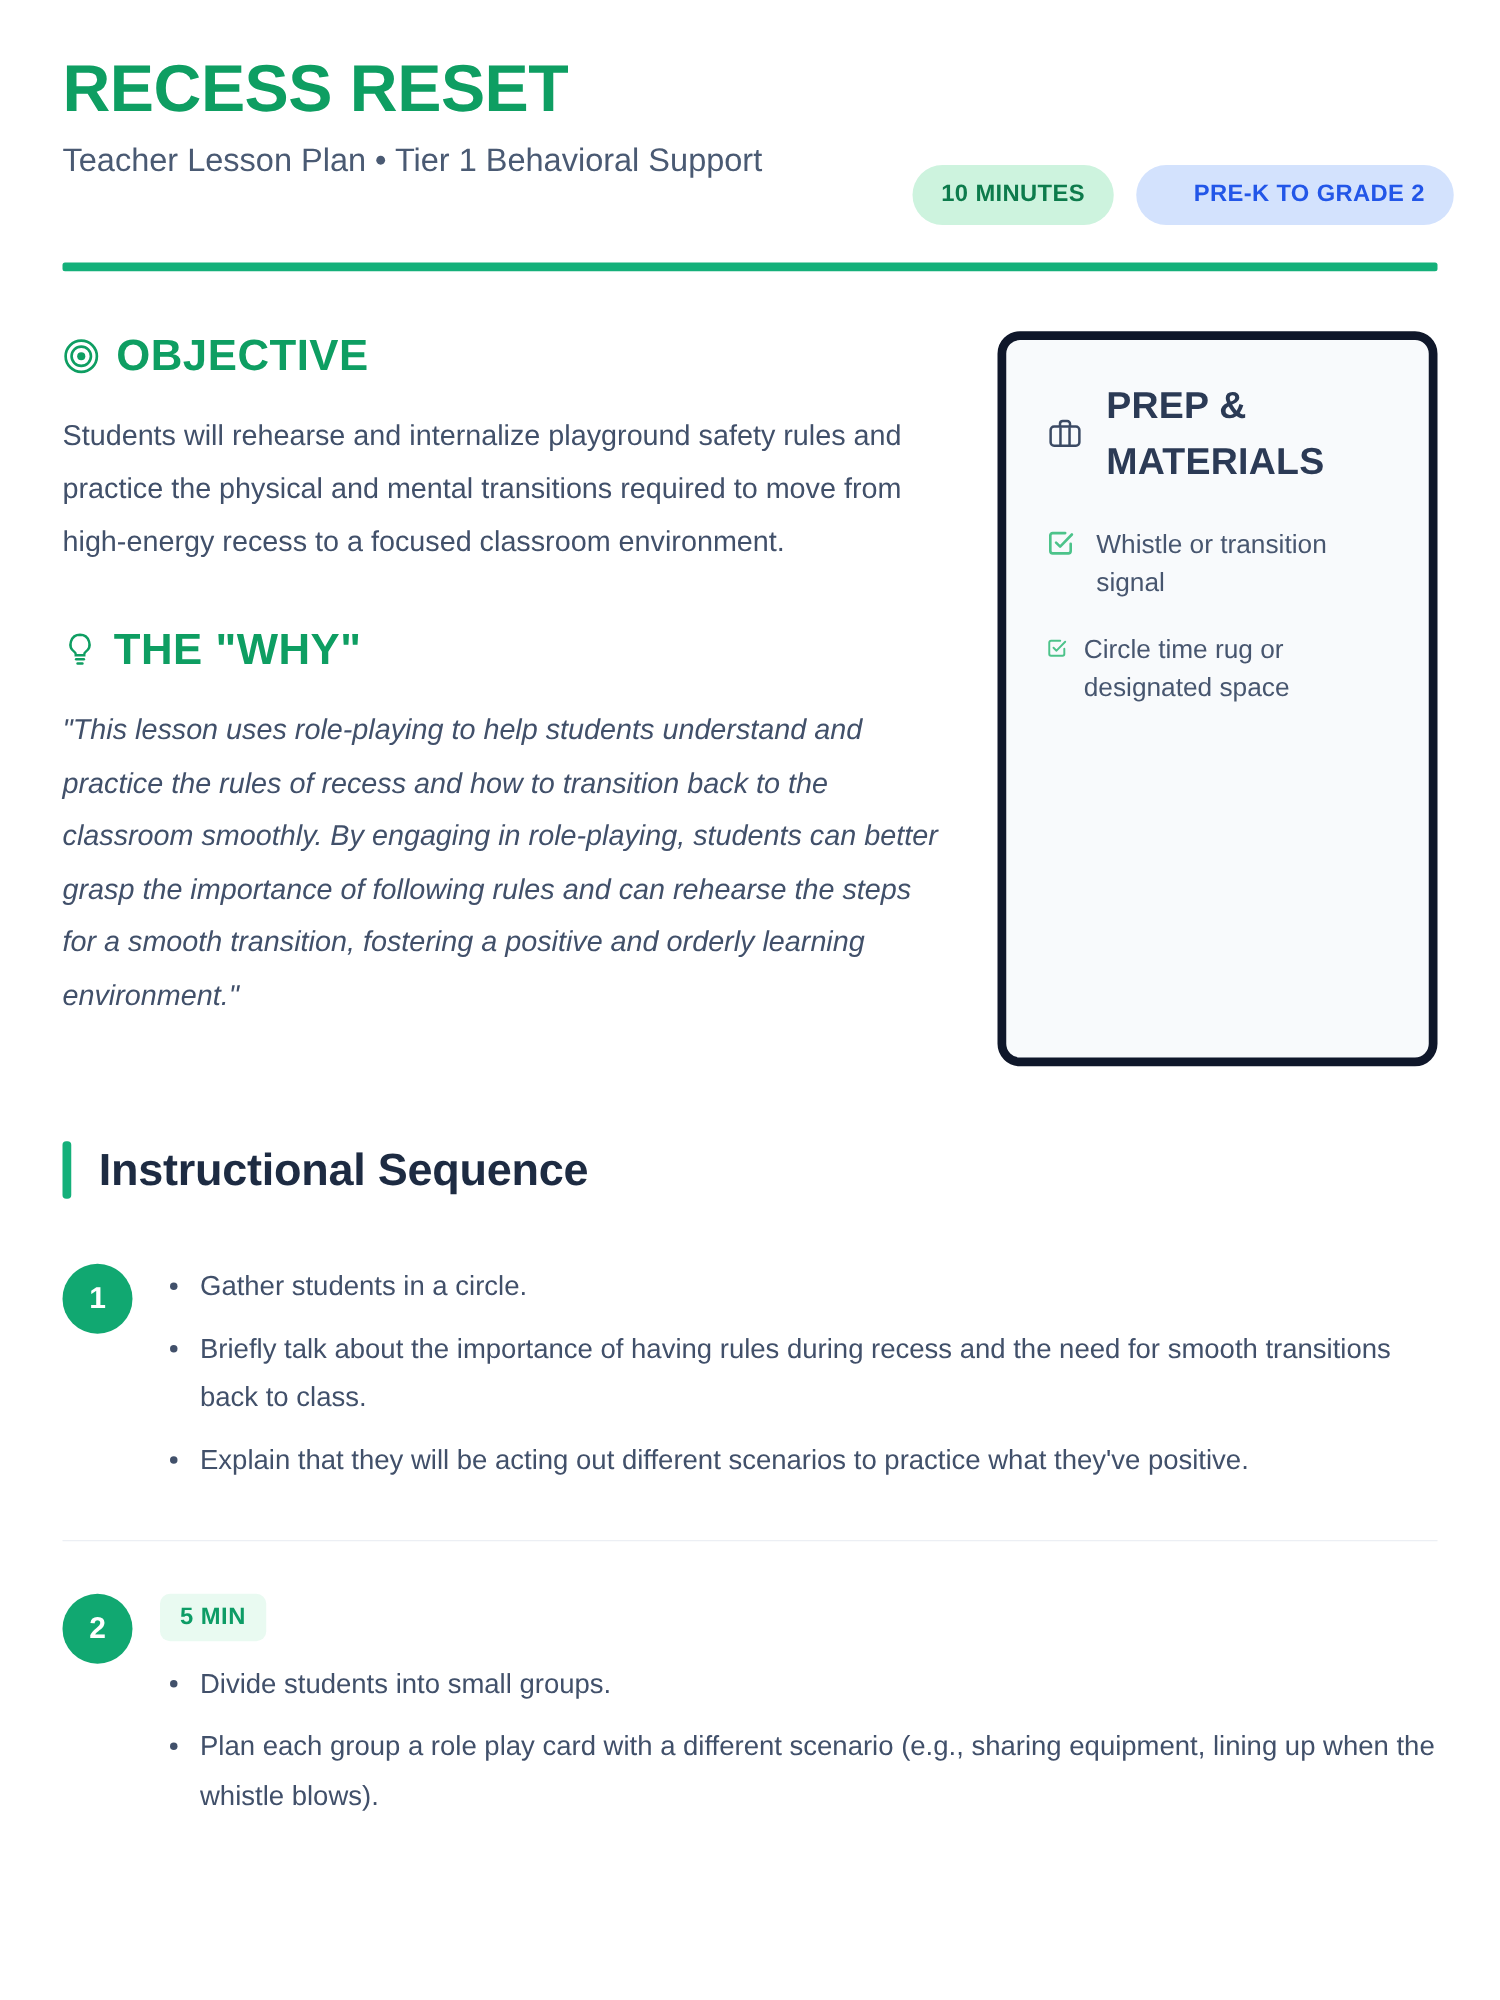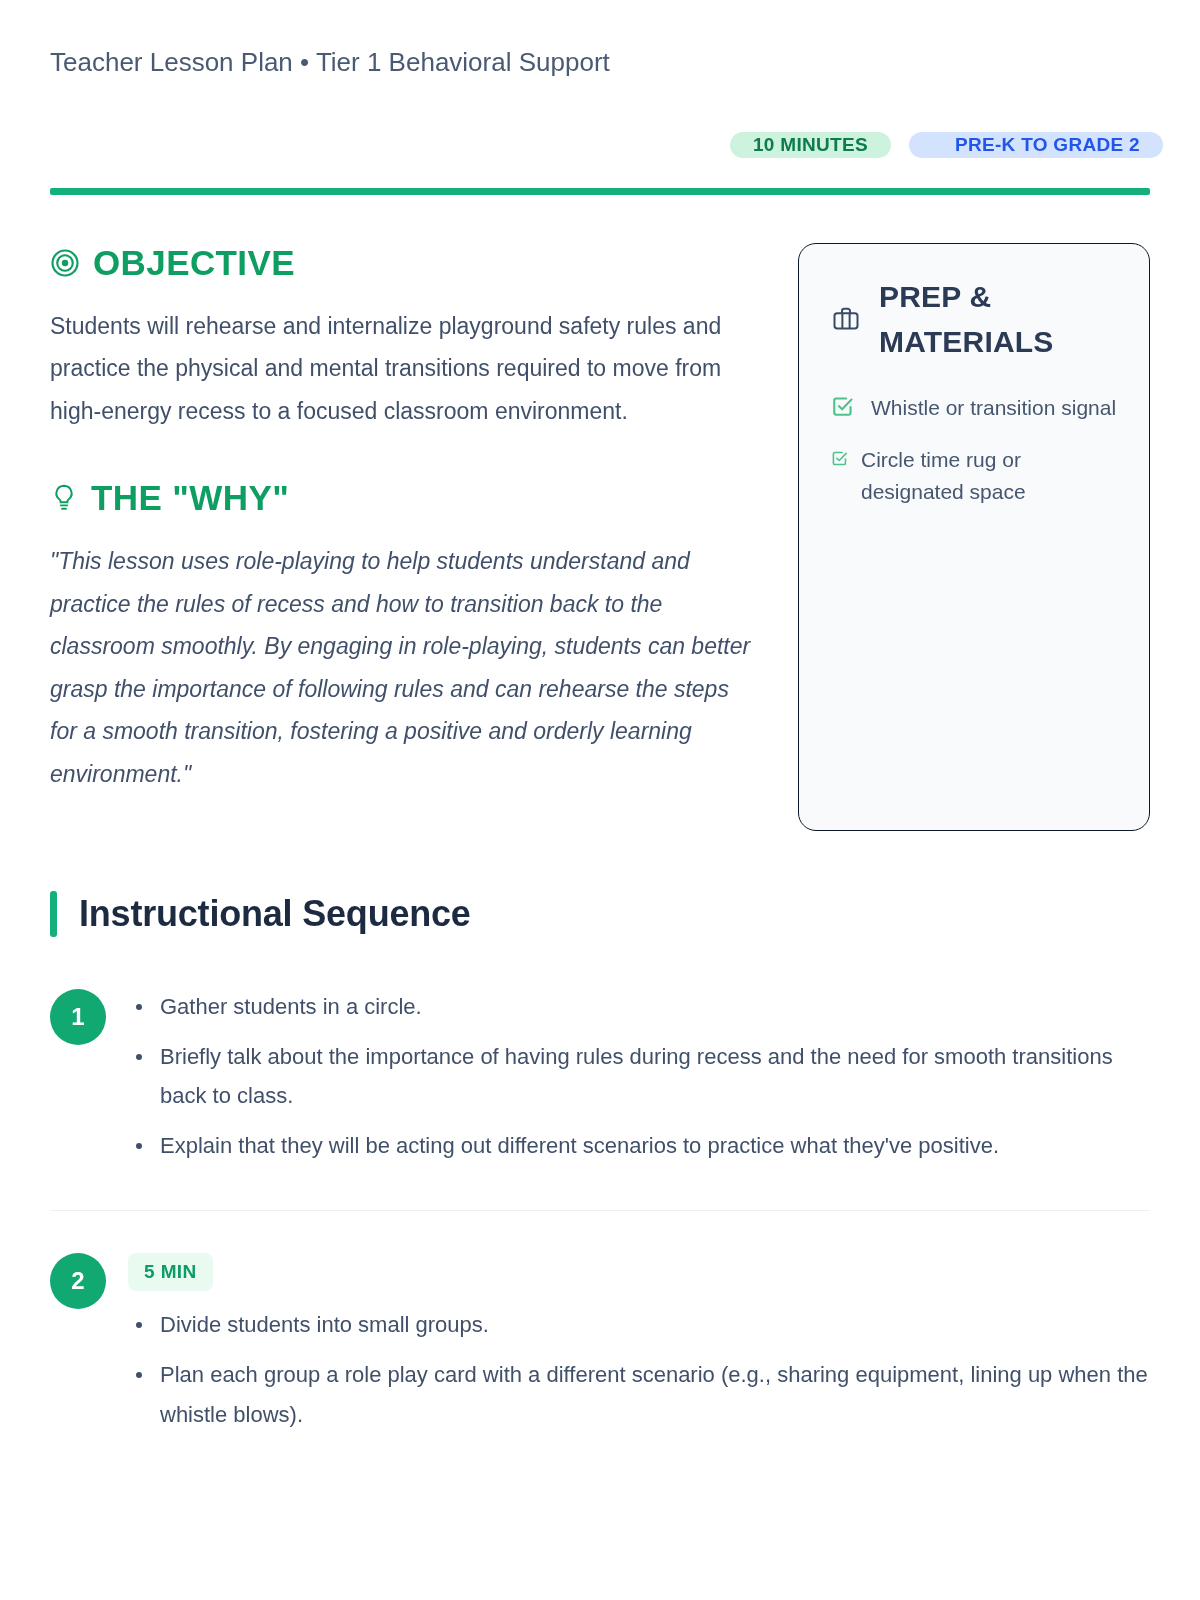--- a/index.html
+++ b/index.html
@@ -61,21 +61,21 @@
     padding-top: 88px;
     flex: 0 0 auto;
     max-width: 420px;
   }
 
   .badge {
     border-radius: 999px;
     font-size: 19px;
     font-weight: 700;
     letter-spacing: 0.3px;
-    padding: 0 23px;
+    padding: 11px 23px;
     line-height: 1.35;
     white-space: normal;
     text-align: right;
   }
 
   .badge-duration {
     background: #cdf3de;
     color: #0d7b4c;
     white-space: nowrap;
   }
@@ -132,21 +132,21 @@
   .why-text {
     font-size: 23px;
     line-height: 1.85;
     font-style: italic;
     color: #41506a;
   }
 
   
   .prep-card {
     background: #f8fafc;
-    border: 1px solid #0f172a;
+    border: 7px solid #0f172a;
     border-radius: 18px;
     padding: 30px 28px 50px 28px;
     width: 352px;
     min-height: 588px;
   }
 
   .prep-head {
     display: flex;
     align-items: center;
     gap: 18px;
@@ -290,20 +290,21 @@
     background: #41506a;
   }
 </style>
 </head>
 <body>
 
 <div class="page">
 
   <div class="header">
     <div class="header-left">
+      <div class="doc-title">RECESS RESET</div>
       <div class="doc-subtitle">Teacher Lesson Plan • Tier 1 Behavioral Support</div>
     </div>
     <div class="header-badges">
       <span class="badge badge-duration">10 MINUTES</span>
       <span class="badge badge-grade">PRE-K TO GRADE 2</span>
     </div>
   </div>
 
   <div class="header-rule"></div>
 

